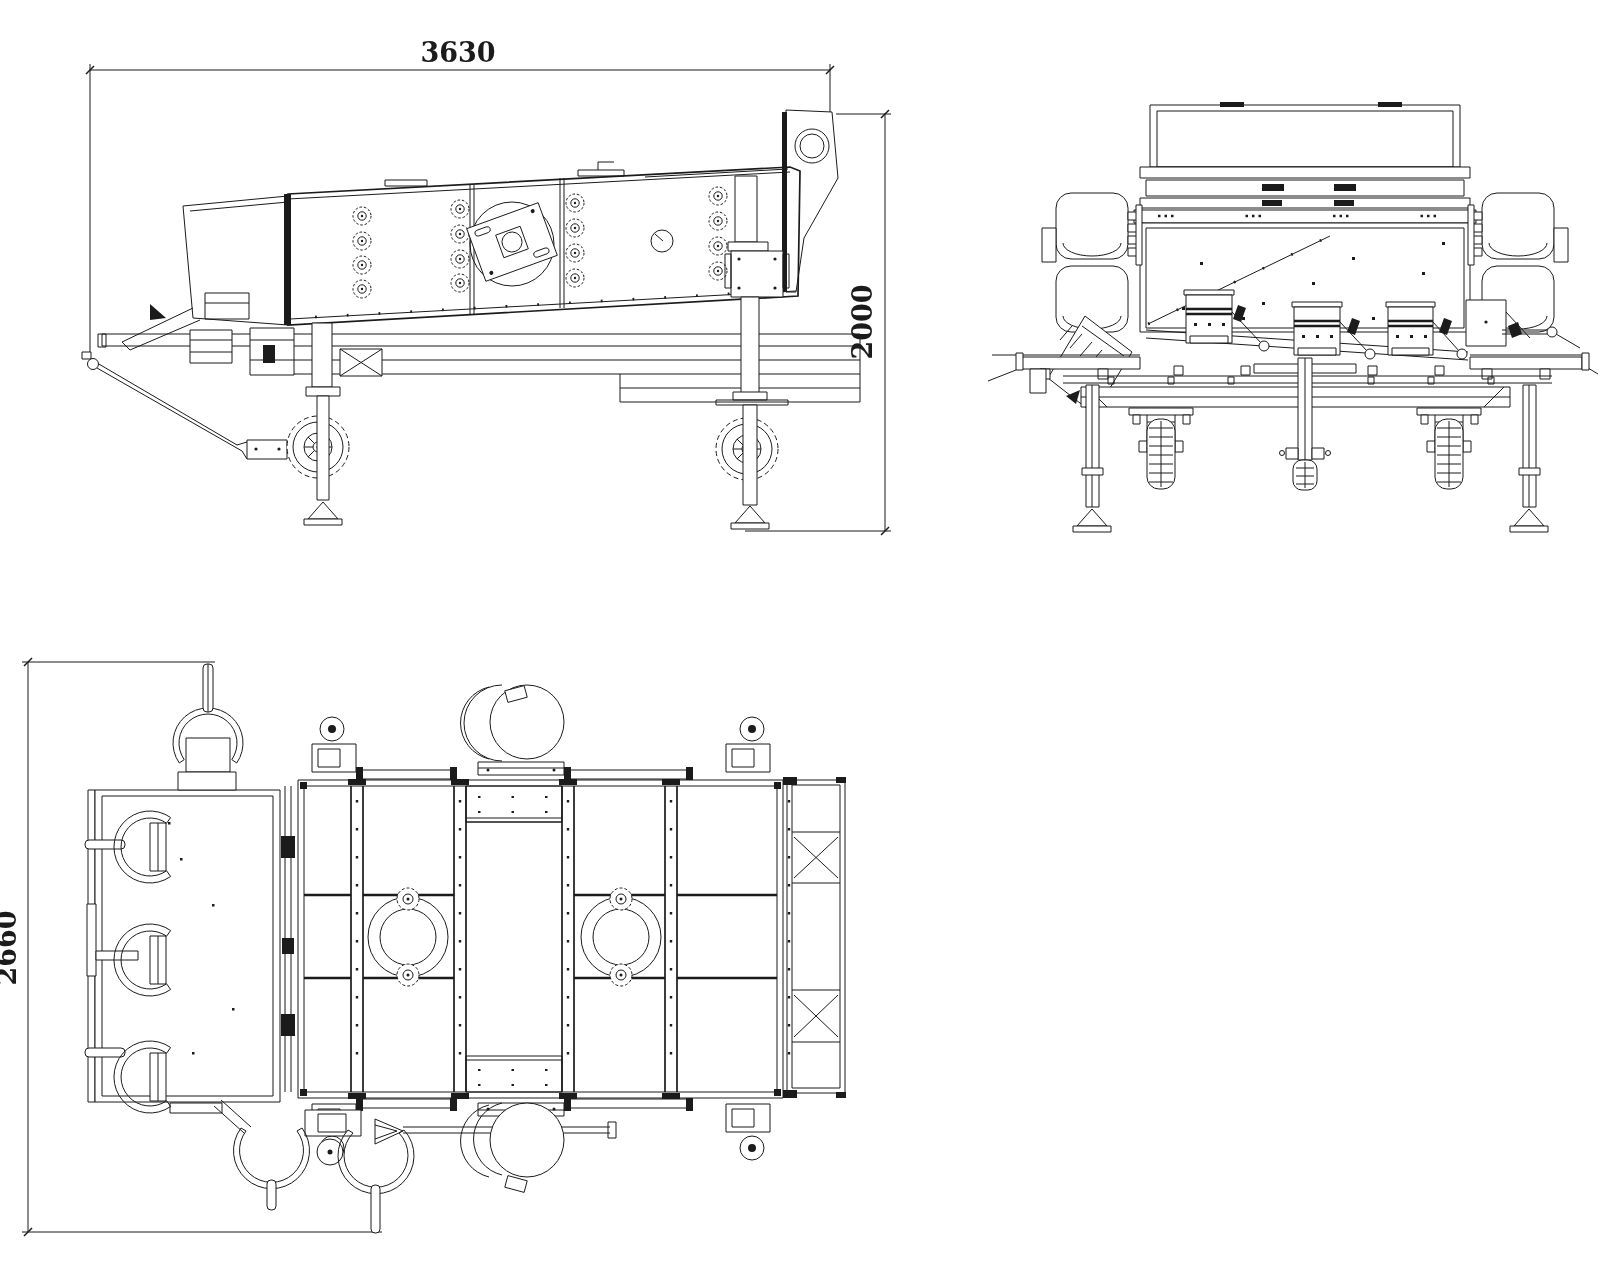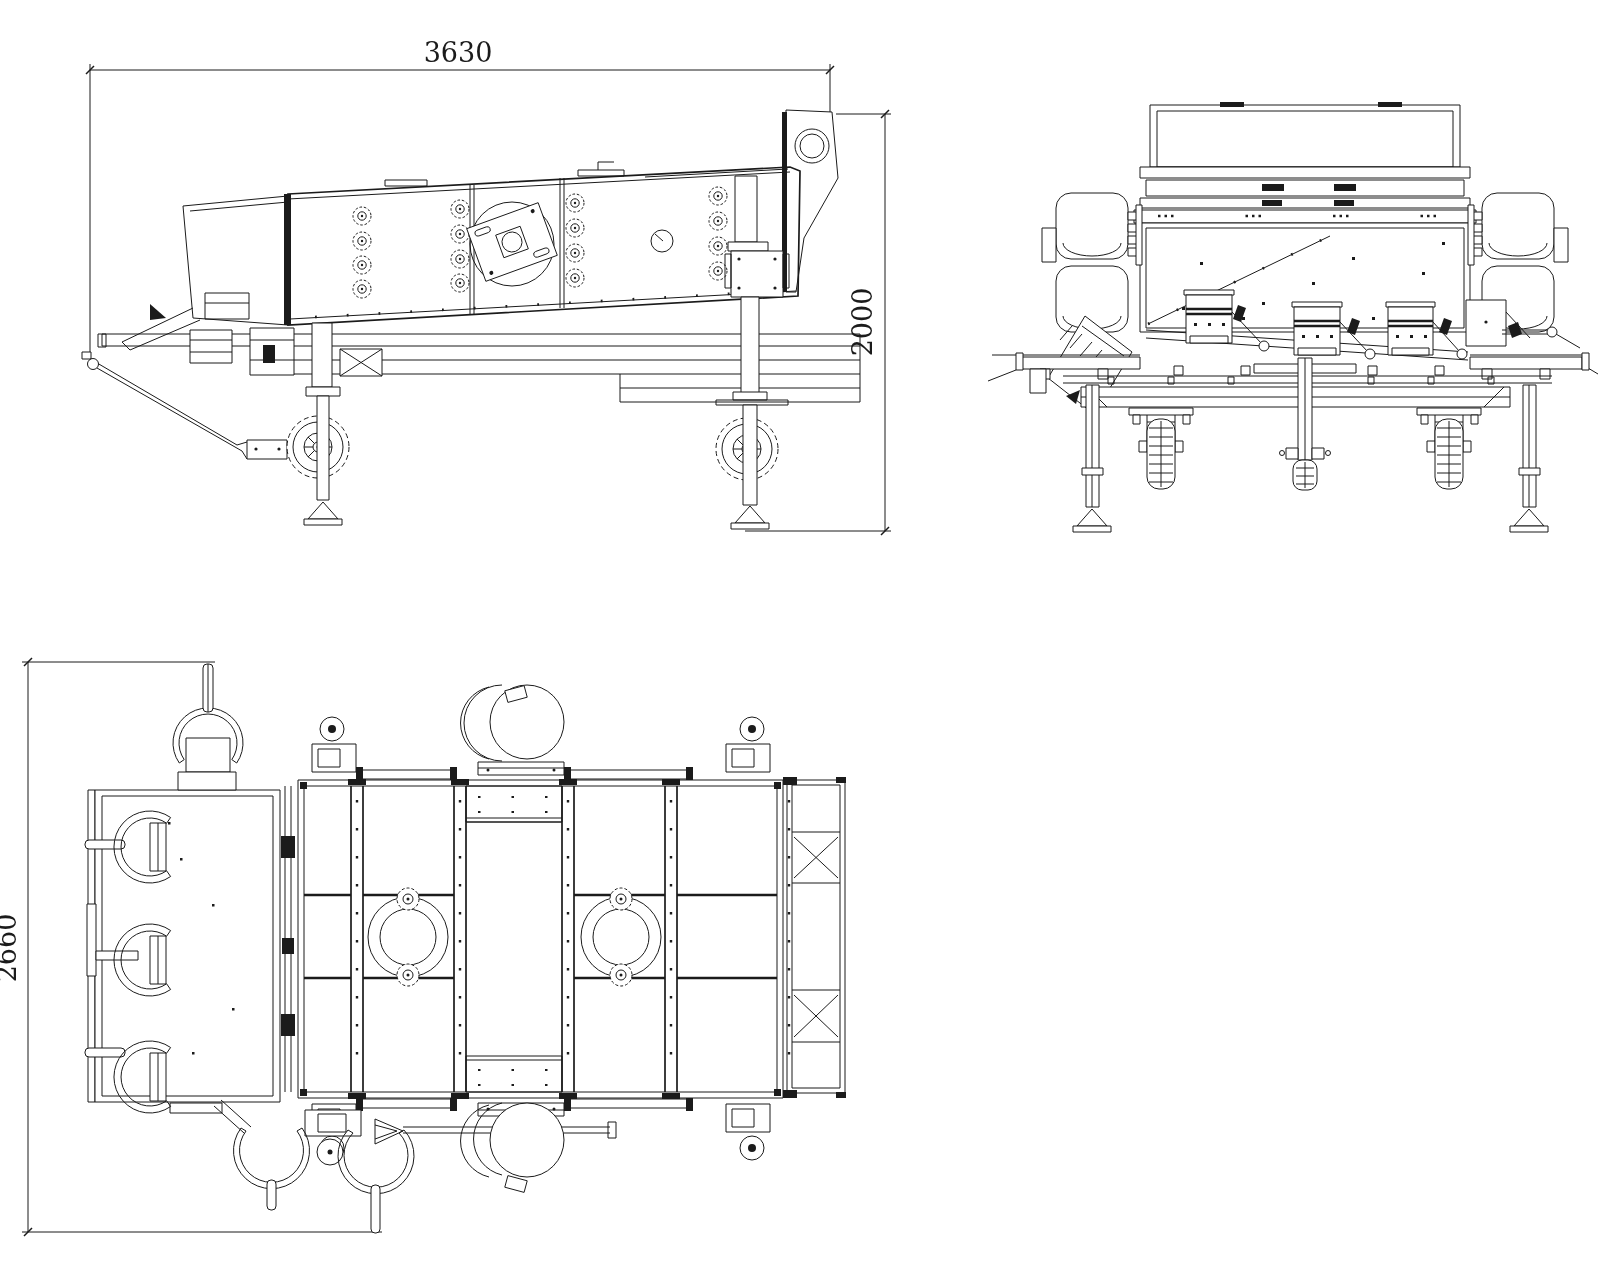--- a/index.html
+++ b/index.html
@@ -1,16 +1,16 @@
 <!DOCTYPE html>
 <html><head>
 <meta charset="utf-8">
 <style>
   html,body { margin:0; padding:0; background:#ffffff; }
-  .canvas { width:1600px; height:1280px; background:#ffffff; position:relative; overflow:hidden; }
+  .canvas { width:1600px; height:1280px; background:#ffffff; position:relative; overflow:hidden;font-weight:bold; }
   svg { display:block; }
   svg * { vector-effect:non-scaling-stroke; }
   .ln   { fill:none; stroke:#1b1b1b; stroke-width:1; }
   .med  { fill:none; stroke:#1b1b1b; stroke-width:1.7; }
   .thk  { fill:none; stroke:#1b1b1b; stroke-width:2.6; }
   .wh   { fill:#ffffff; stroke:#1b1b1b; stroke-width:1; }
   .fillc{ fill:#1b1b1b; stroke:none; }
   .tick { stroke:#1b1b1b; stroke-width:1.5; fill:none; }
   .dim  { font-family:"DejaVu Serif", serif; font-size:27px; fill:#1b1b1b; }
   .rivets { stroke:#1b1b1b; stroke-width:2.4; stroke-dasharray:2.4,25.6; fill:none; }

